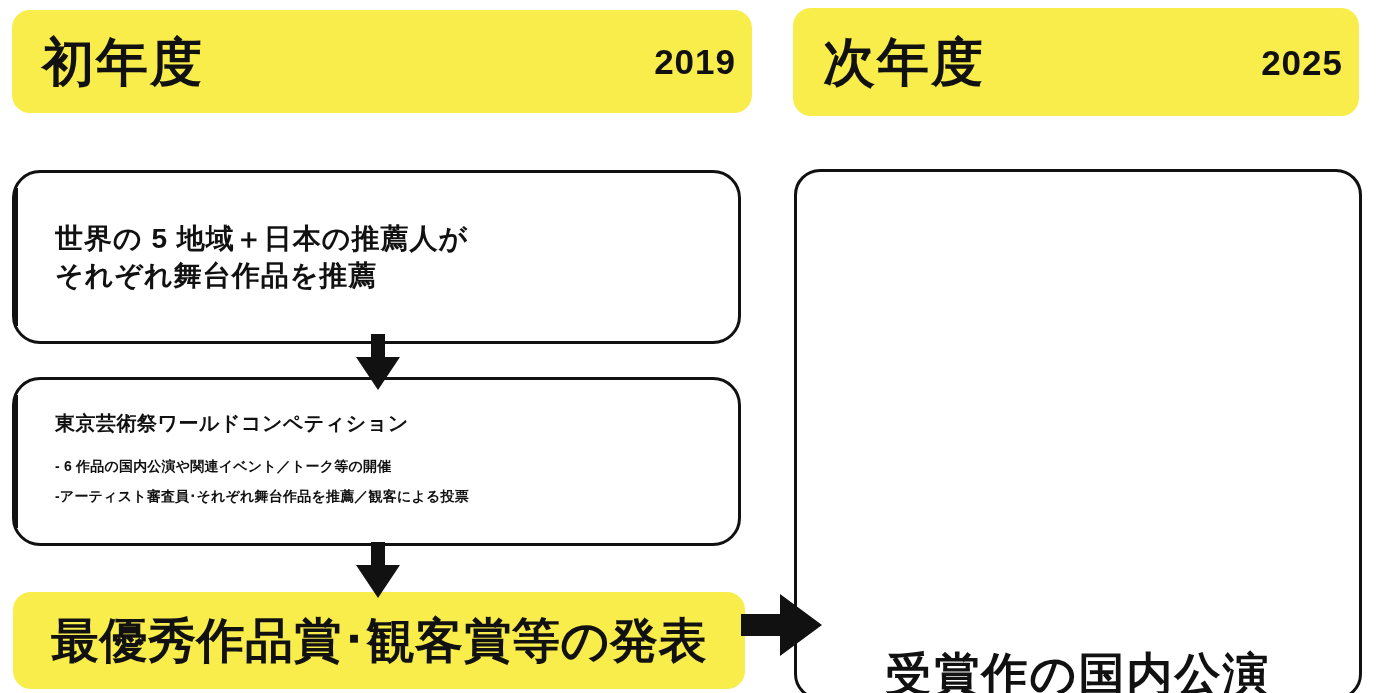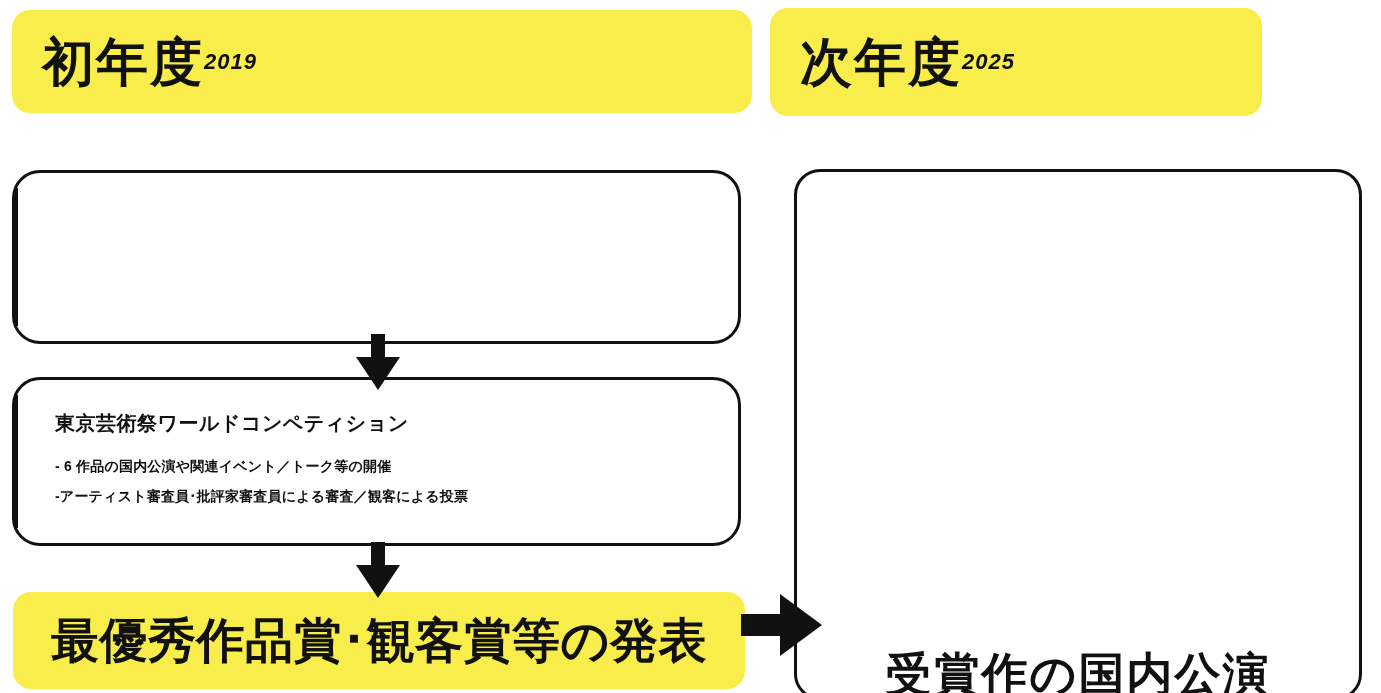--- a/index.html
+++ b/index.html
@@ -15,27 +15,27 @@
     background:#ffffff;
     overflow:hidden;
   }
   
   .banner {
     position:absolute;
     background:var(--yellow,#F8ED4B);
     border-radius:18px;
     display:flex;
     align-items:center;
-    justify-content:flex-start;
-    padding:0 32px 0 30px;
+    justify-content:space-between;
+    padding:0 16px 0 30px;
   }
   .banner-first { left:12px;  top:10px; width:740px; height:103px; }
-  .banner-next  { left:770px; top:8px;  width:492px; height:108px; }
+  .banner-next  { left:793px; top:8px;  width:566px; height:108px; }
   .banner-title { font-size:52px; letter-spacing:2px; line-height:1; }
-  .banner-year  { font-size:22px; letter-spacing:1px; line-height:1;font-style:italic; }
+  .banner-year  { font-size:35px; letter-spacing:1px; line-height:1; }
 
   
   .step-box {
     position:absolute;
     background:#ffffff;
     border:3px solid var(--ink,#111111);
     border-radius:28px;
     display:flex;
     align-items:stretch;
   }
@@ -99,28 +99,32 @@
     <span class="banner-year">2019</span>
   </div>
 
   <div class="banner banner-next">
     <span class="banner-title">次年度</span>
     <span class="banner-year">2025</span>
   </div>
 
   <div class="step-box box-recommend">
     <div class="step-divider"></div>
+    <div class="step-body">
+      <div class="body-line">世界の 5 地域＋日本の推薦人が</div>
+      <div class="body-line">それぞれ舞台作品を推薦</div>
+    </div>
   </div>
 
   <div class="step-box box-compete">
     <div class="step-divider"></div>
     <div class="step-body">
       <div class="body-heading">東京芸術祭ワールドコンペティション</div>
       <div class="body-bullet">- 6 作品の国内公演や関連イベント／トーク等の開催</div>
-      <div class="body-bullet">-アーティスト審査員･批評家審査員による審査／観客による投票</div>
+      <div class="body-bullet">-アーティスト審査員･それぞれ舞台作品を推薦／観客による投票</div>
     </div>
   </div>
 
   <div class="banner-award">
     <span class="award-text">最優秀作品賞･観客賞等の発表</span>
   </div>
 
   <div class="box-next-year">
     <span class="next-year-text">受賞作の国内公演</span>
   </div>

